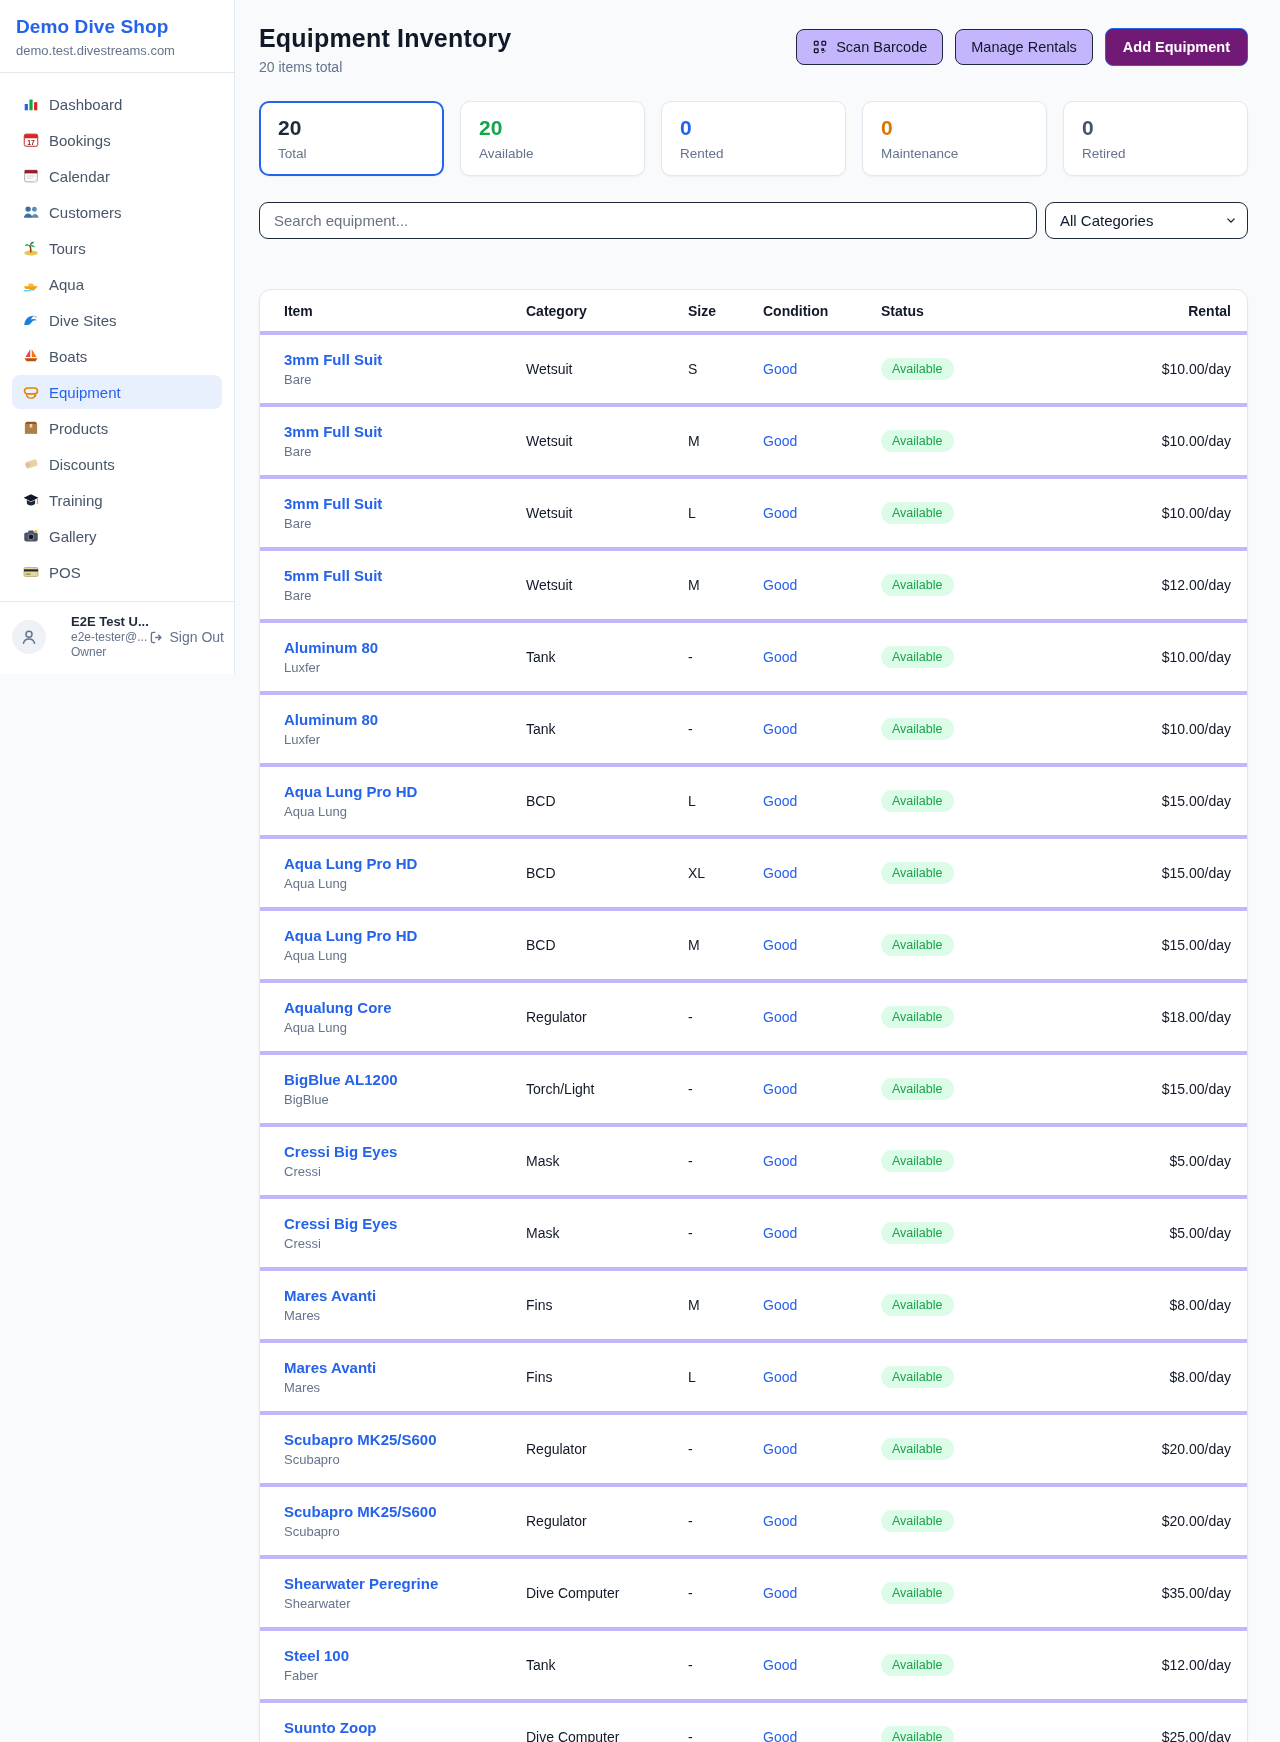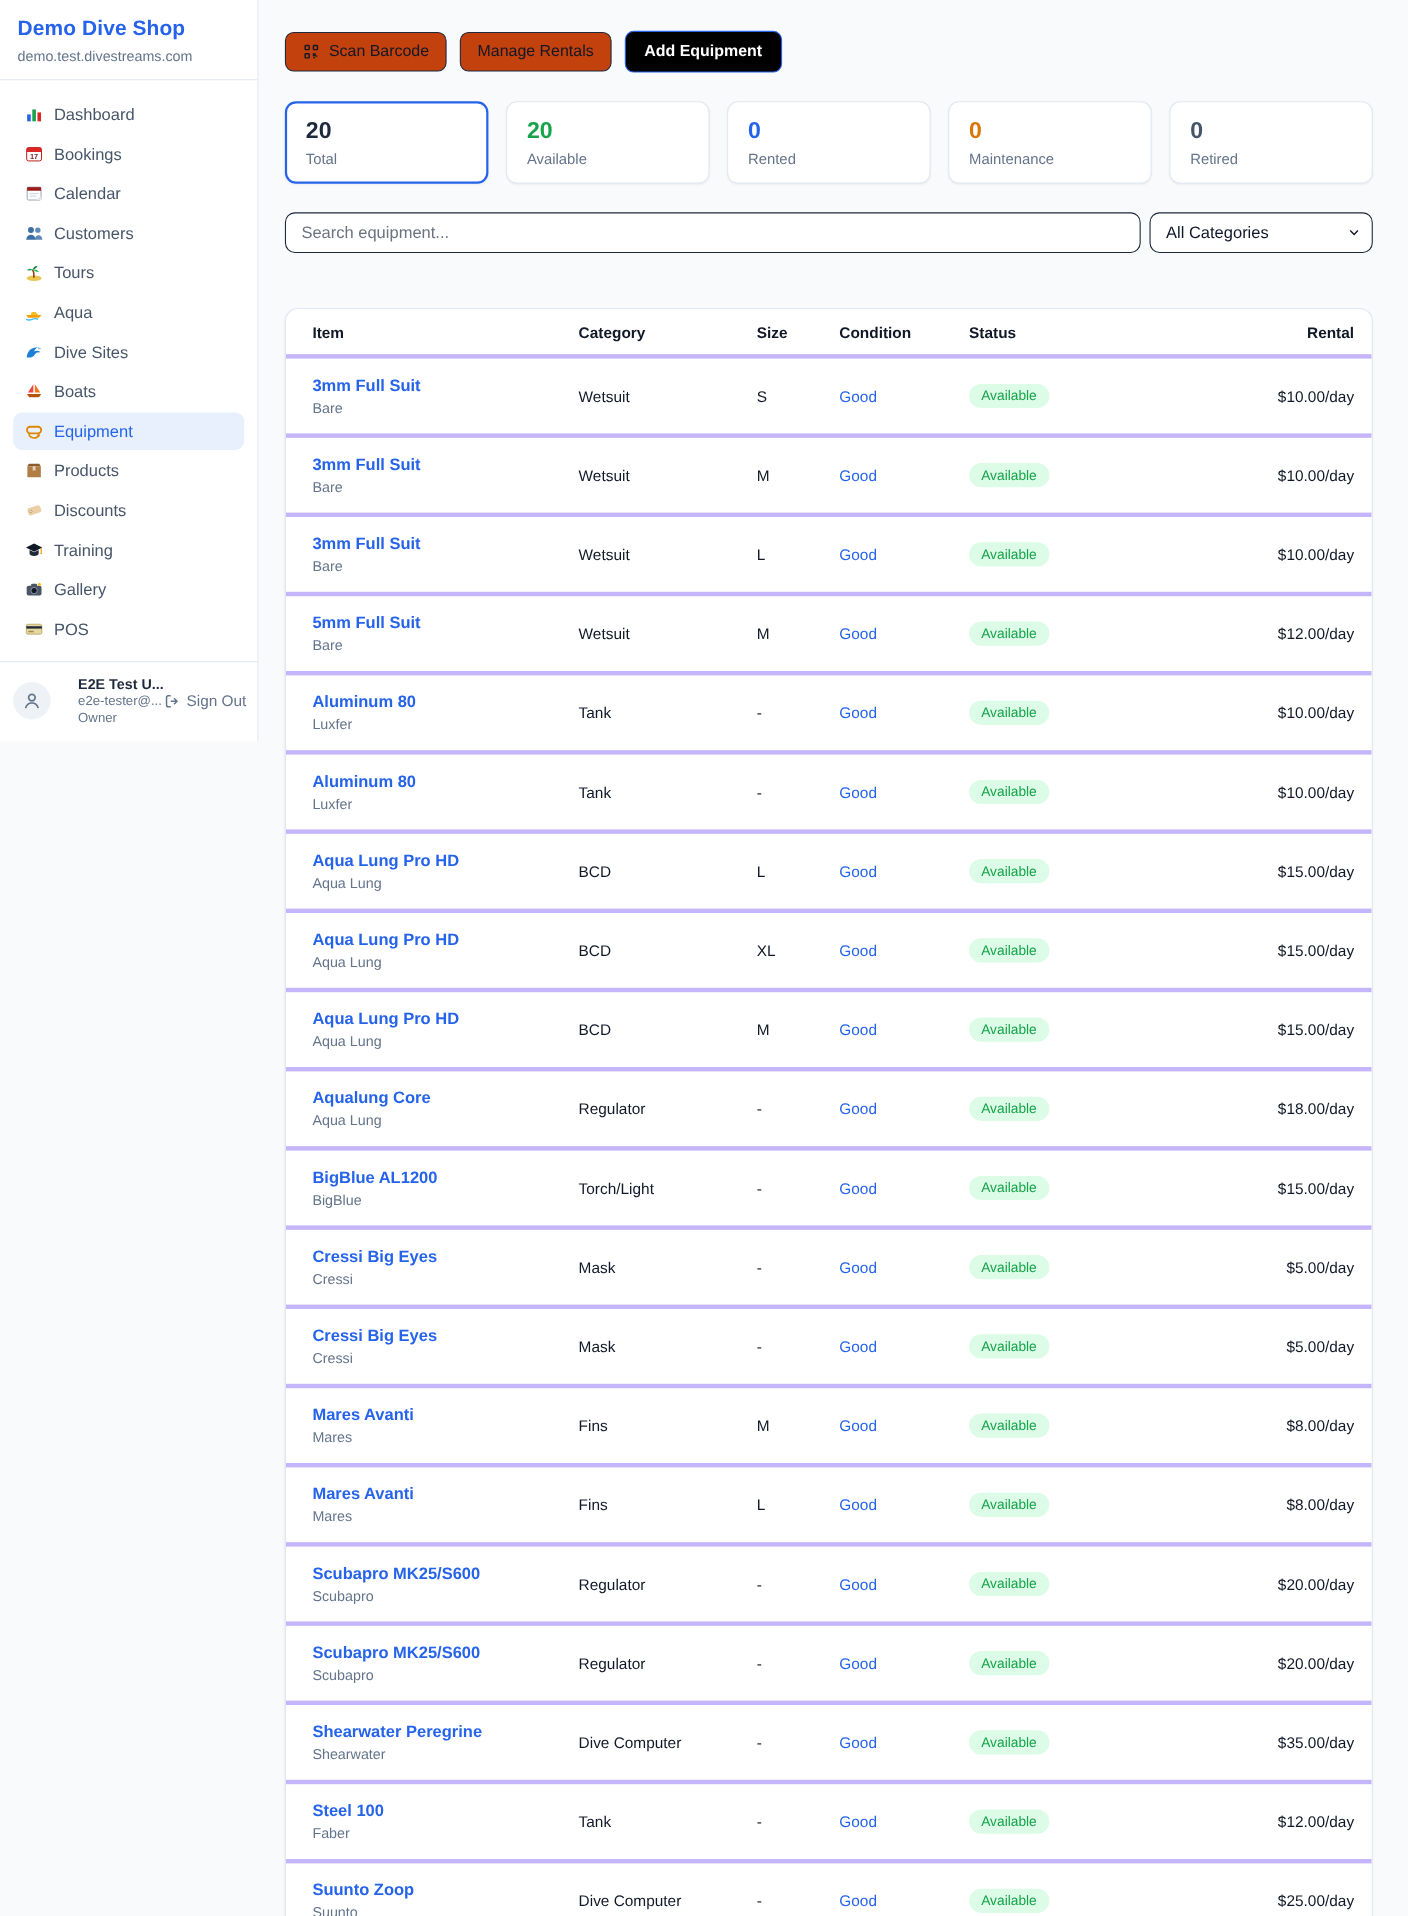--- a/index.html
+++ b/index.html
@@ -43,23 +43,23 @@
     background:none; border:none; cursor:pointer; margin-left:auto; font-family:inherit; white-space:nowrap; }
   
   .main { margin-left:235px; padding:24px 32px 34px 24px; }
   .page-head { display:flex; justify-content:space-between; align-items:flex-start; margin-bottom:26px; }
   .page-title { font-size:25px; font-weight:bold; color:#111827; letter-spacing:.2px; }
   .page-sub { font-size:14px; color:#64748b; margin-top:6px; }
   .head-actions { display:flex; gap:12px; align-items:center; margin-top:4px; }
   .btn {
     display:inline-flex; align-items:center; gap:8px;
     font-family:inherit; font-size:14.5px; cursor:pointer; border-radius:8px;
-    padding:9px 15px; background:#c2410c; border:1px solid #1e293b; color:#111827;
-  }
-  .btn-primary { background:#000000; border:1px solid #2563eb; color:#ffffff; font-weight:bold; padding:10px 17px; }
+    padding:9px 15px; background:#c4b5fd; border:1px solid #1e293b; color:#111827;
+  }
+  .btn-primary { background:#701a75; border:1px solid #2563eb; color:#ffffff; font-weight:bold; padding:10px 17px; }
   
   .stats { display:flex; gap:16px; margin-bottom:26px; }
   .stat-card {
     flex:1; background:#ffffff; border:1px solid #e2e8f0; border-radius:10px;
     padding:14px 18px; box-shadow:0 1px 2px rgba(15,23,42,.05); cursor:pointer;
   }
   .stat-card.active { border:2px solid #2563eb; padding:13px 17px; }
   .stat-value { font-size:21px; font-weight:bold; color:#1e293b; }
   .stat-label { font-size:13.5px; color:#64748b; margin-top:6px; }
   .tone-green .stat-value { color:#16a34a; }
@@ -280,20 +280,24 @@
           </svg>
         </span>
       <span>Sign Out</span>
     </button>
   </div>
 </aside>
 
 <main class="main">
 
   <div class="page-head">
+    <div>
+      <div class="page-title">Equipment Inventory</div>
+      <div class="page-sub">20 items total</div>
+    </div>
     <div class="head-actions">
       <button class="btn">
         <span>
             <svg width="16" height="16" viewBox="0 0 20 20" fill="none" stroke="#111827" stroke-width="1.6">
               <rect x="3" y="3" width="4.6" height="4.6" rx="0.8"></rect>
               <rect x="12.4" y="3" width="4.6" height="4.6" rx="0.8"></rect>
               <rect x="3" y="12.4" width="4.6" height="4.6" rx="0.8"></rect>
               <path d="M12.4 12.4h2v2h-2zM15.2 15h1.8M12.4 16.8h2" stroke-width="1.4"></path>
             </svg>
           </span>

